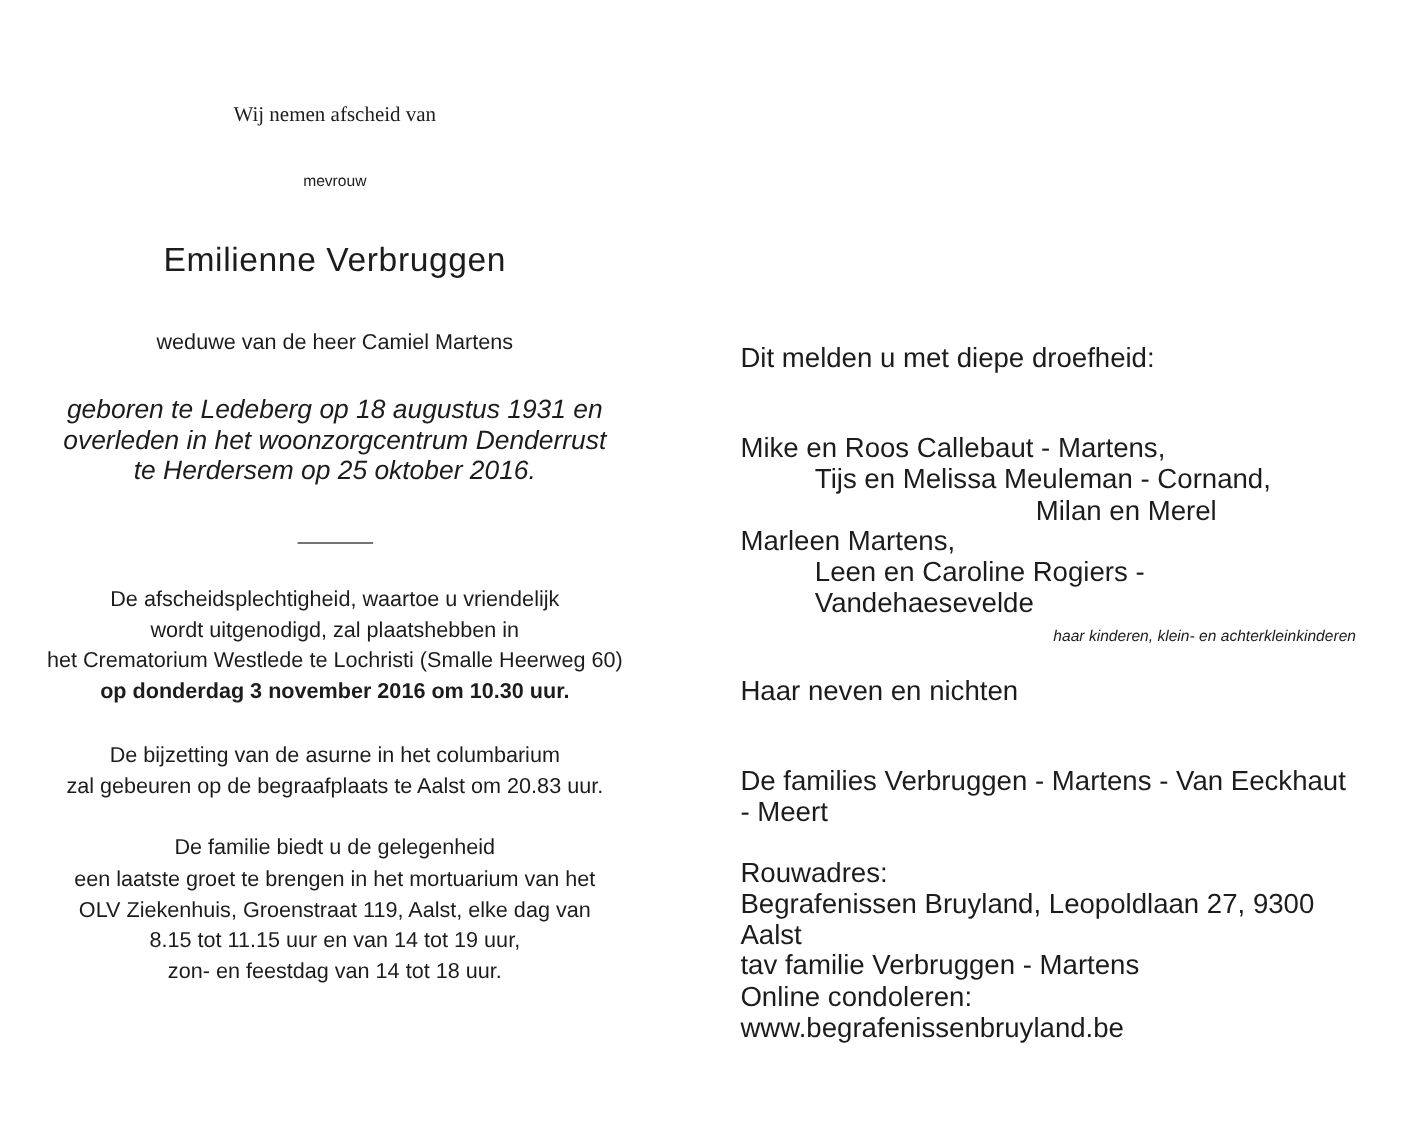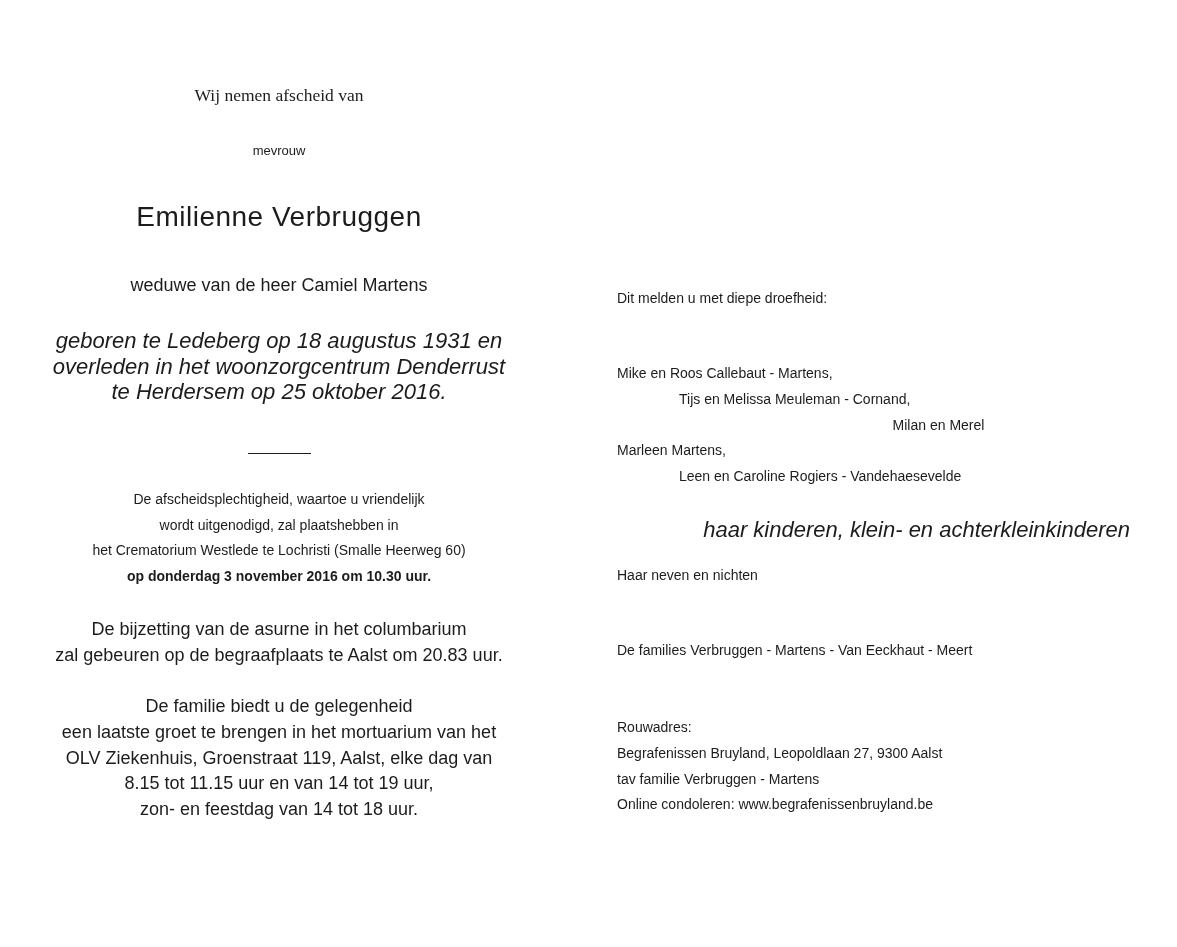--- a/index.html
+++ b/index.html
@@ -29,39 +29,39 @@
   .deceased-name   { top: 194px; font-size: 28px;   line-height: 46px; letter-spacing: 0.5px; }
   .widow-line      { top: 272px; font-size: 18px;   line-height: 26px; }
   .birth-death     { top: 328px; font-size: 22px;   line-height: 25.5px; font-style: italic; }
   .divider-wrap    { top: 440px; }
   .divider-line {
     display: inline-block;
     width: 63px;
     border-bottom: 1.6px solid #1c1c1c;
     height: 7px;
   }
-  .ceremony        { top: 487px; font-size: 14px; line-height: 25.6px; }
+  .ceremony        { top: 487px; font-size: 18px; line-height: 25.6px; }
   .ceremony-bold   { font-weight: bold; }
   .interment       { top: 617px; font-size: 18px; line-height: 25.5px; }
   .mortuary        { top: 694px; font-size: 18px; line-height: 25.8px; }
 
   
   .right-col-block {
     left: 617px;
     width: 515px;
     text-align: left;
-    font-size: 14px;
+    font-size: 23px;
     line-height: 25.8px;
   }
   .announcement    { top: 286px; }
   .family-list     { top: 361px; }
   .indent-0 { padding-left: 0; }
   .indent-1 { padding-left: 62px; }
   .indent-2 { padding-left: 128px; text-align: center; }
-  .relation-note   { top: 517px; text-align: right; font-style: italic; font-size: 22px; width: 513px; }
+  .relation-note   { top: 517px; text-align: right; font-style: italic; font-size: 13px; width: 513px; }
   .nephews-line    { top: 563px; }
   .families-line   { top: 638px; }
   .mourning-address{ top: 715px; }
 </style>
 </head>
 <body>
 
 <div class="card">
 
   <div class="abs left-col-block intro-line">Wij nemen afscheid van</div>

